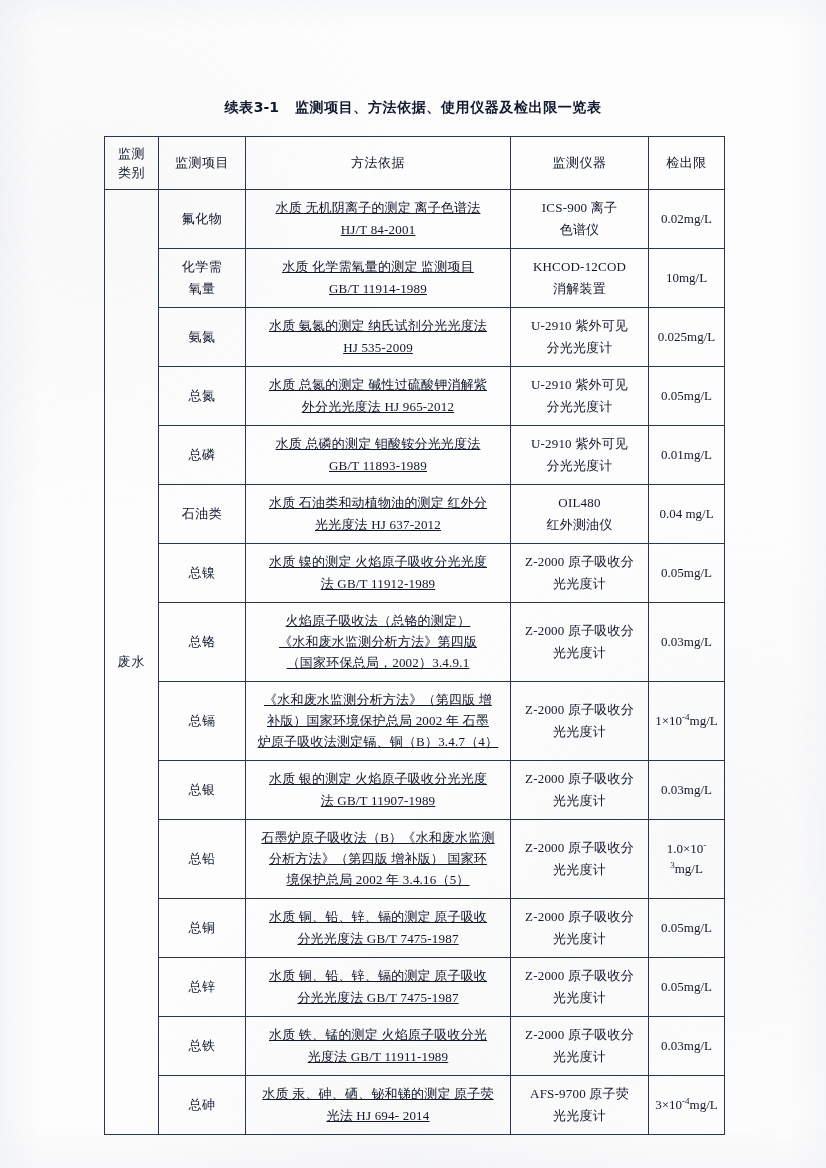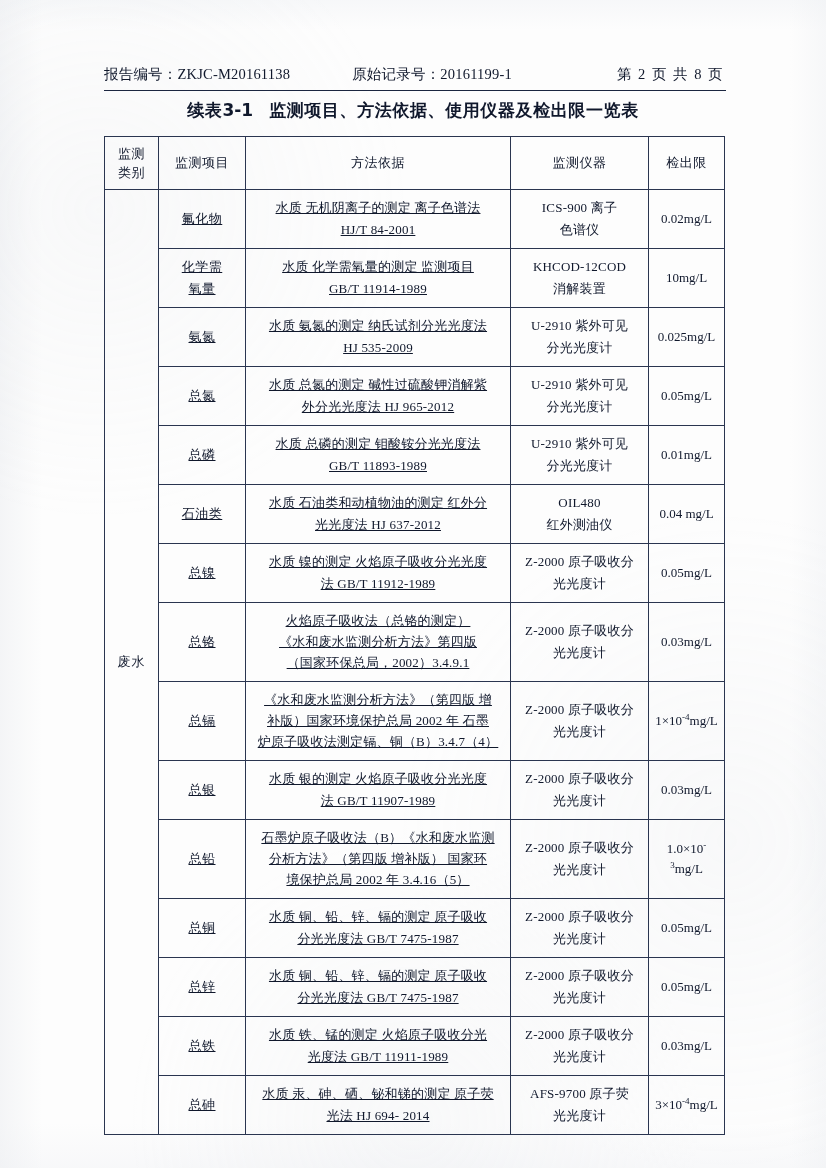--- a/index.html
+++ b/index.html
@@ -61,21 +61,21 @@
     border-bottom: 1.4px solid #1b2640;
   }
 
   
   .table-title {
     position: absolute;
     left: 0;
     top: 99px;
     width: 826px;
     text-align: center;
-    font-size: 17px;
+    font-size: 14px;
     font-weight: bold;
     letter-spacing: .6px;
     font-family: "DejaVu Sans", "Liberation Sans", sans-serif;
   }
   .table-title .num { letter-spacing: 0; }
   .table-title .gap { display: inline-block; width: 16px; }
 
   
   table.report {
     position: absolute;
@@ -111,21 +111,20 @@
 
   td.cat-cell {
     font-size: 14px;
     font-weight: bold;
     font-family: Liberation Sans, sans-serif;
     letter-spacing: 1px;
   }
   td.item-cell {
     font-size: 13.5px;
     letter-spacing: .5px;
-    text-decoration: underline;
   }
   td.method-cell {
     font-size: 13px;
     letter-spacing: .2px;
     padding-left: 10px;
     padding-right: 10px;
     text-decoration: underline;
   }
   td.inst-cell {
     font-size: 13px;
@@ -142,26 +141,20 @@
   
   tr.r2 td { height: 54px; }
   tr.r3 td { height: 74px; }
 </style>
 </head>
 <body>
 
 <div class="page">
   <div class="scan-noise"></div>
 
-  <div class="doc-header">
-    <span class="h-left"><span>报告编号：</span><span>ZKJC-M20161138</span></span>
-    <span class="h-mid"><span>原始记录号：</span><span>20161199-1</span></span>
-    <span class="h-right">第 2 页 共 8 页</span>
-    <span class="rule"></span>
-  </div>
 
   <div class="table-title">
     <span>续表</span><span class="num">3-1</span><span class="gap"></span><span>监测项目、方法依据、使用仪器及检出限一览表</span>
   </div>
 
   <table class="report">
     <colgroup>
       <col class="c-cat">
         <col class="c-item">
         <col class="c-meth">

